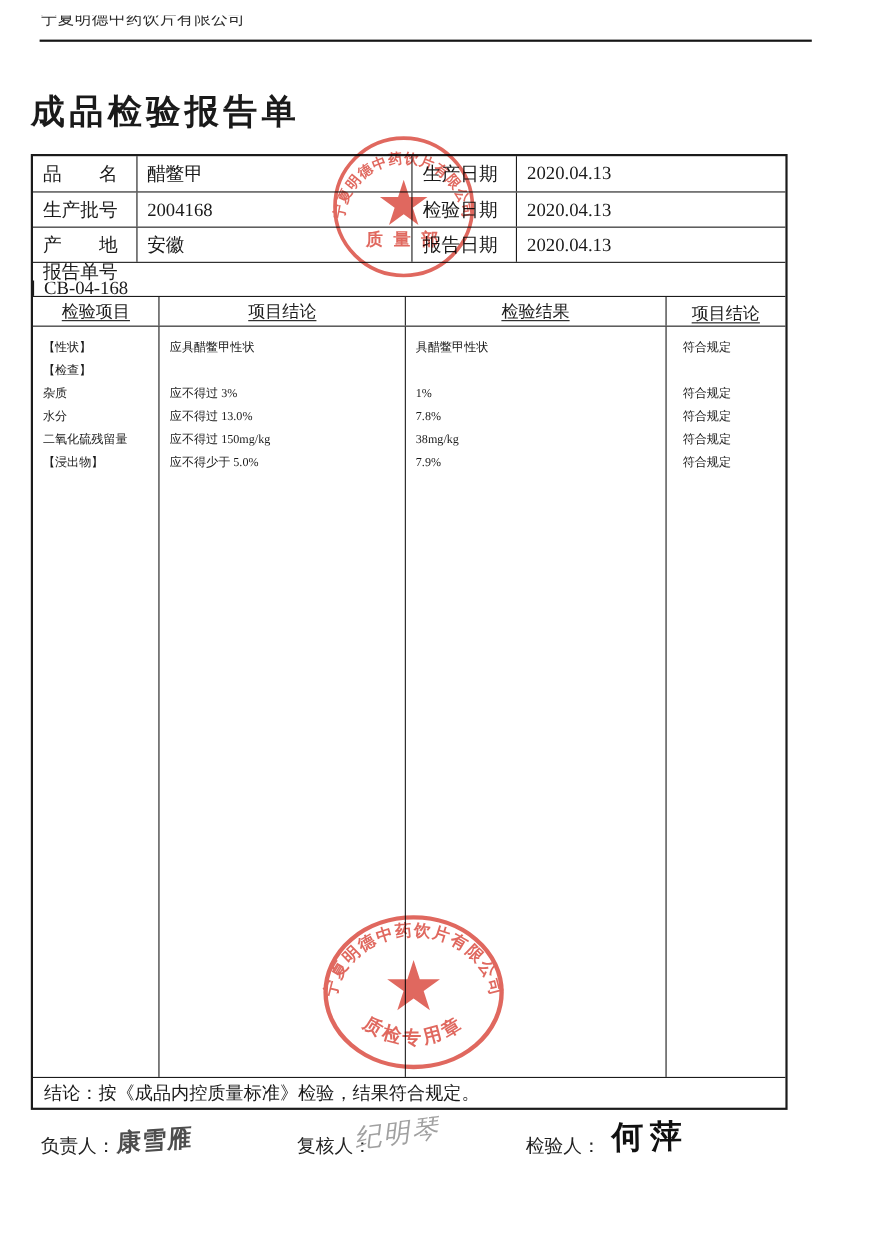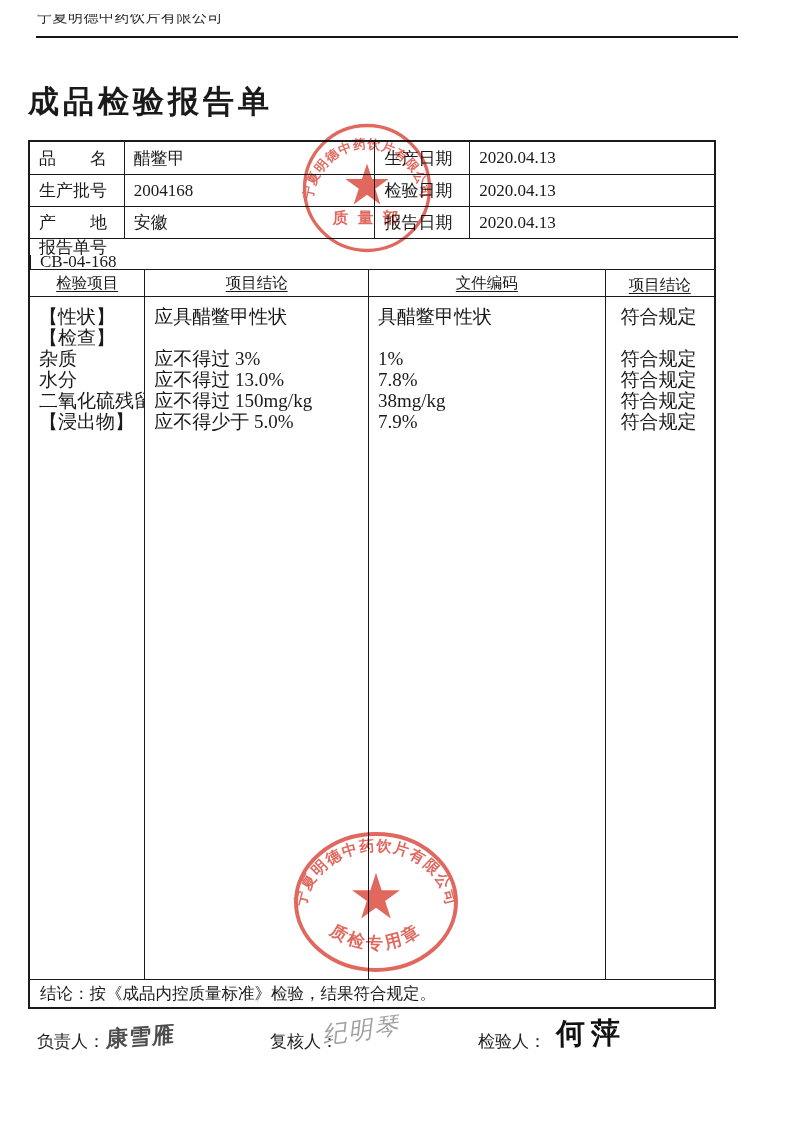--- a/index.html
+++ b/index.html
@@ -33,21 +33,21 @@
   .items-head { height:27px; }
   .items-head .td { justify-content:center; padding-left:0; font-size:15.5px; }
   .items-head .td span { text-decoration:underline; text-underline-offset:3px; }
   .ci-item   { width:115px; }
   .ci-std    { width:225px; }
   .ci-res    { width:238px; }
   .ci-concl  { width:110px;align-items:flex-end; }
 
   .items-body { height:683px; align-items:stretch; }
   .items-body .td { display:block; padding-top:9px; padding-left:9px; align-items:flex-start; }
-  .bl { line-height:21px; height:21px; font-size:19px; white-space:nowrap; }
+  .bl { line-height:21px; height:21px; font-size:11px; white-space:nowrap; }
   .items-body .ci-concl .bl { padding-left:6px; }
 
   .concl-row { height:28px; }
   .concl-row .td { width:100%; font-size:16.5px; padding-left:10px; }
 
   
   .sig-label { position:absolute; font-size:17px; color:#222; }
   .sig-name  { position:absolute; white-space:nowrap; }
   .sig-resp  { left:106px; top:1022px; font-size:22px; color:#4d4d4d; font-weight:600;
                transform:rotate(-4deg) skewX(-6deg); letter-spacing:1px; }
@@ -104,21 +104,21 @@
     </div>
 
     <div class="tr items-head">
       <div class="td ci-item">
           <span>检验项目</span>
         </div>
       <div class="td ci-std">
           <span>项目结论</span>
         </div>
       <div class="td ci-res">
-          <span>文件编码</span>
+          <span>检验结果</span>
         </div>
       <div class="td ci-concl">
           <span>项目结论</span>
         </div>
     </div>
 
     <div class="tr items-body">
       <div class="td ci-item">
         <div class="bl">【性状】</div>
         <div class="bl">【检查】</div>

